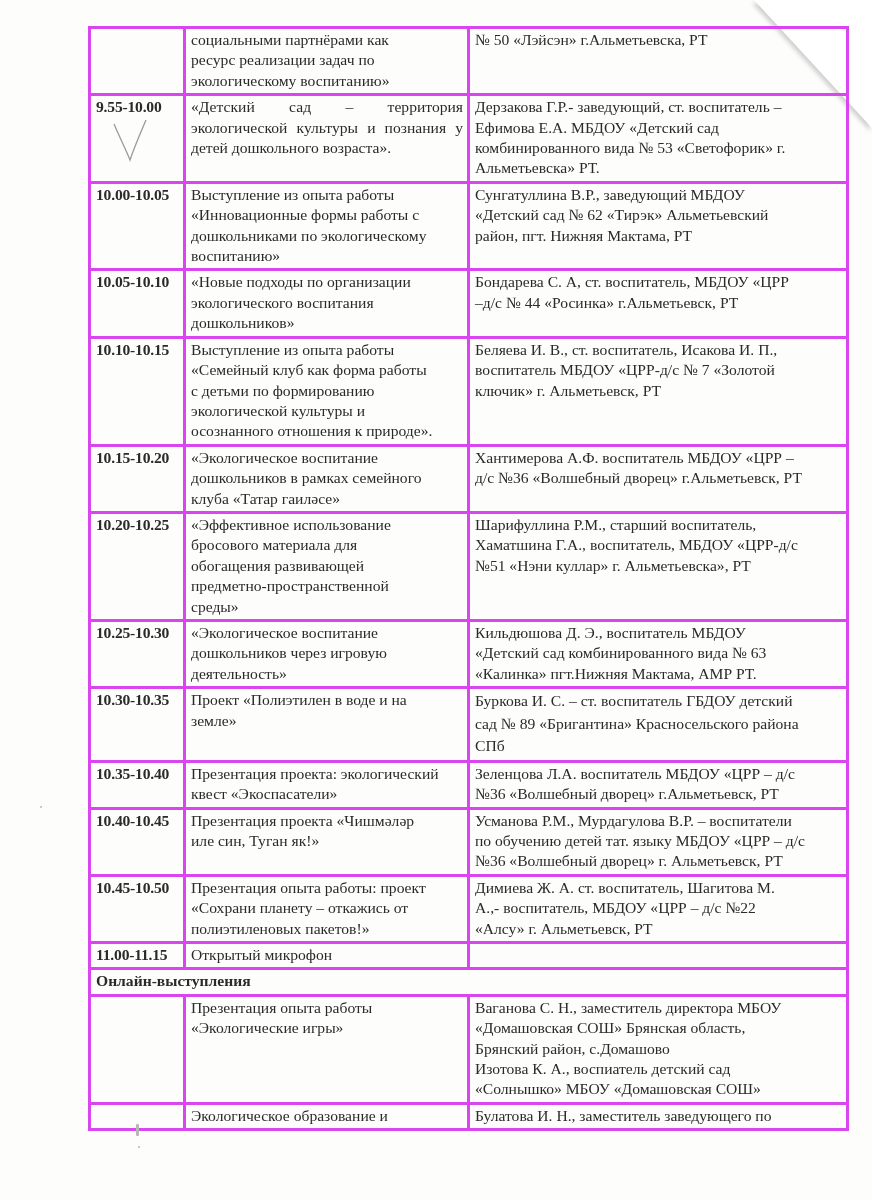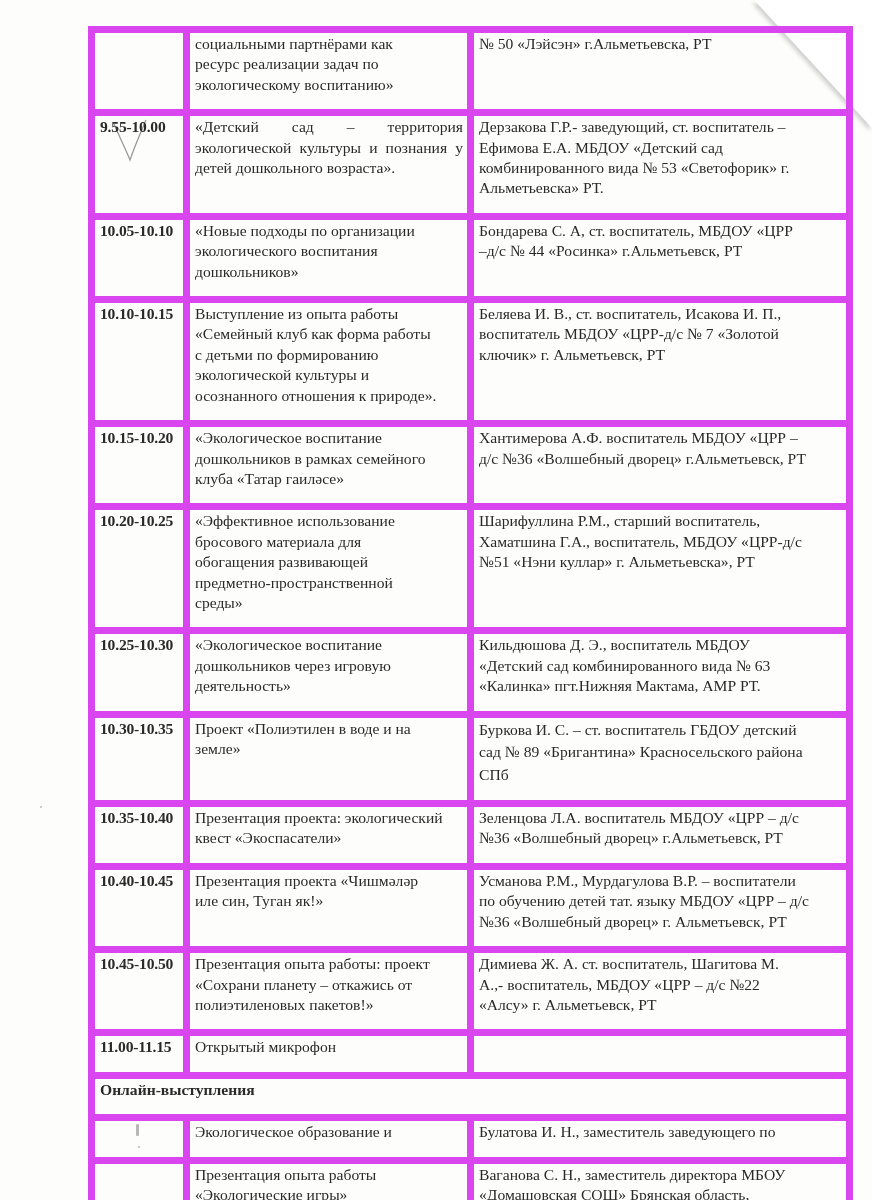--- a/index.html
+++ b/index.html
@@ -13,21 +13,21 @@
     position: absolute; right: 0; top: 0; width: 0; height: 0;
     border-top: 128px solid #ffffff; border-left: 118px solid transparent;
     filter: drop-shadow(-2px 3px 2px rgba(0,0,0,0.18));
   }
   table.schedule {
     position: absolute; left: 88px; top: 26px; width: 758px;
     border-collapse: collapse; table-layout: fixed;
     font-size: 15.6px; line-height: 20.4px;
   }
   table.schedule td {
-    border: 7px solid #d946ef; vertical-align: top; padding: 1px 4px 14px 5px;
+    border: 3px solid #d946ef; vertical-align: top; padding: 1px 4px 2px 5px;
   }
   col.c-time { width: 95px; }
   col.c-topic { width: 284px; }
   col.c-speaker { width: 379px; }
   td.time { font-weight: bold; padding-left: 3px; white-space: nowrap; letter-spacing: -0.2px; }
   td.topic, td.speaker { white-space: pre-line; }
   td.topic.justify { text-align: justify; text-align-last: left; margin-left: 12px; }
   td.section { font-weight: bold; padding: 1px 0; }
   td.bold { font-weight: normal; }
   .speaker.spaced { line-height: 22.5px; }
@@ -59,20 +59,30 @@
 экологическому воспитанию»</td>
       <td class="speaker">№ 50 «Лэйсэн» г.Альметьевска, РТ</td>
     </tr>
     <tr>
       <td class="time">9.55-10.00</td>
       <td class="topic justify">«Детский сад – территория экологической культуры и познания у детей дошкольного возраста».</td>
       <td class="speaker">Дерзакова Г.Р.- заведующий, ст. воспитатель –
 Ефимова Е.А. МБДОУ «Детский сад
 комбинированного вида № 53 «Светофорик» г.
 Альметьевска» РТ.</td>
+    </tr>
+    <tr>
+      <td class="time">10.00-10.05</td>
+      <td class="topic">Выступление из опыта работы
+«Инновационные формы работы с
+дошкольниками по экологическому
+воспитанию»</td>
+      <td class="speaker">Сунгатуллина В.Р., заведующий МБДОУ
+«Детский сад № 62 «Тирэк» Альметьевский
+район, пгт. Нижняя Мактама, РТ</td>
     </tr>
     <tr>
       <td class="time">10.05-10.10</td>
       <td class="topic">«Новые подходы по организации
 экологического воспитания
 дошкольников»</td>
       <td class="speaker">Бондарева С. А, ст. воспитатель, МБДОУ «ЦРР
 –д/с № 44 «Росинка» г.Альметьевск, РТ</td>
     </tr>
     <tr>
@@ -149,31 +159,31 @@
     <tr>
       <td class="time">11.00-11.15</td>
       <td class="topic bold">Открытый микрофон</td>
       <td class="speaker"></td>
     </tr>
     <tr>
       <td class="section" colspan="3">Онлайн-выступления</td>
     </tr>
     <tr>
       <td class="time"></td>
-      <td class="topic">Экологическое образование и</td>
-      <td class="speaker">Булатова И. Н., заместитель заведующего по</td>
-    </tr>
-    <tr>
-      <td class="time"></td>
       <td class="topic">Презентация опыта работы
 «Экологические игры»</td>
       <td class="speaker">Ваганова С. Н., заместитель директора МБОУ
 «Домашовская СОШ» Брянская область,
 Брянский район, с.Домашово
 Изотова К. А., воспиатель детский сад
 «Солнышко» МБОУ «Домашовская СОШ»</td>
+    </tr>
+    <tr>
+      <td class="time"></td>
+      <td class="topic">Экологическое образование и</td>
+      <td class="speaker">Булатова И. Н., заместитель заведующего по</td>
     </tr>
   </tbody>
 </table>
 
 <div class="speck" style="left:40px;top:806px;width:2px;height:2px;"></div>
 <div class="speck" style="left:136px;top:1124px;width:3px;height:12px;border-radius:1px;"></div>
 <div class="speck" style="left:138px;top:1146px;width:2px;height:2px;"></div>
 
 </body></html>

